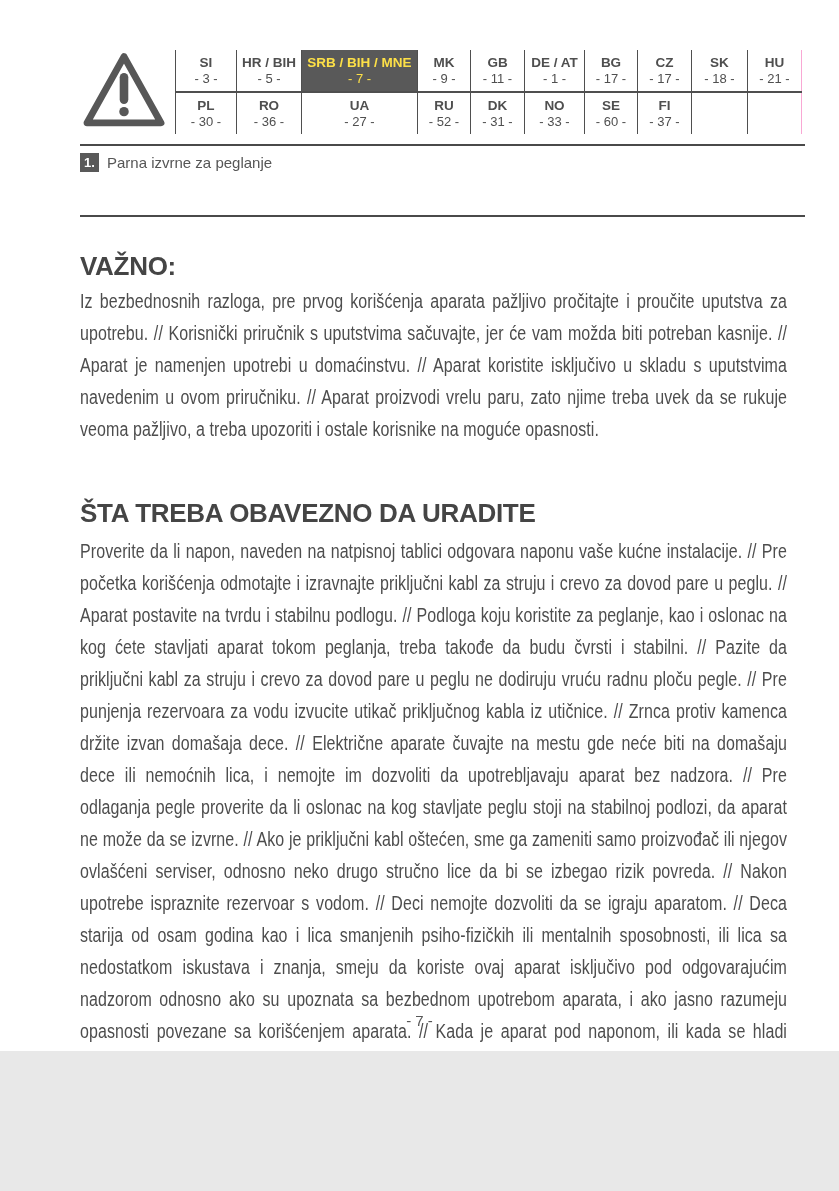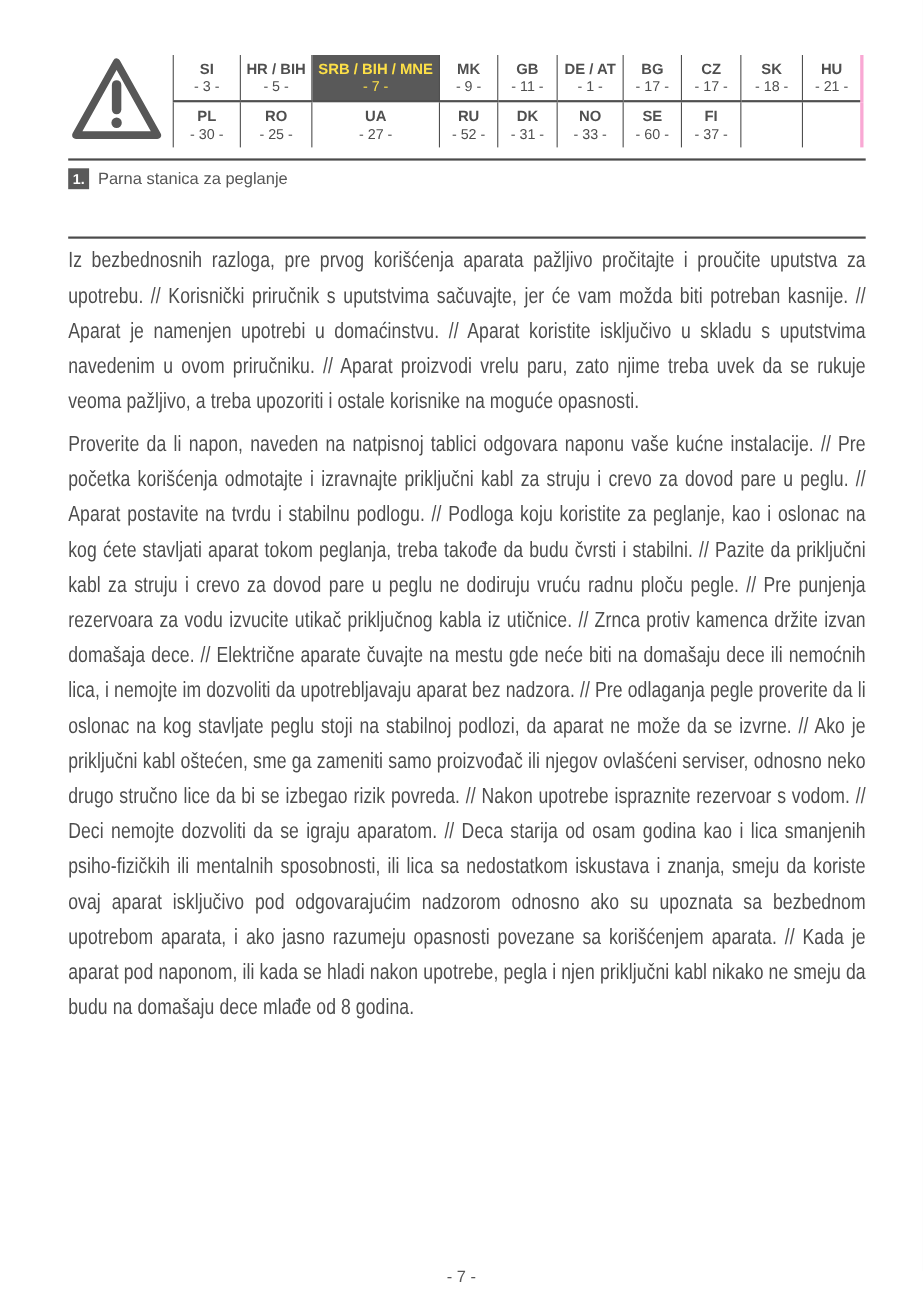--- a/index.html
+++ b/index.html
@@ -1,24 +1,24 @@
 <!DOCTYPE html>
 <html><head>
 <meta charset="utf-8">
 <style>
   * { margin: 0; padding: 0; box-sizing: border-box; }
   html, body { background: #e8e8e8; }
   body { font-family: "Liberation Sans", sans-serif; }
 
   .page {
     position: relative;
-    width: 839px; height: 1191px;
+    width: 839px; height: 1051px;
     margin: 0 auto;
     background: #ffffff;
-    padding: 50px 52px 0 62px;
+    padding: 50px 52px 0 80px;
     overflow: hidden;
     color: #4d4d4d;
   }
 
   
   .header-row { display: flex; align-items: flex-start; }
   .warn-icon { width: 88px; height: 86px; flex: 0 0 auto; margin-top: -2px; }
 
   table.lang-table {
     border-collapse: collapse;
@@ -27,21 +27,21 @@
     width: 626px;
   }
   .lang-table td {
     border-left: 1px solid #4f4f4f;
     text-align: center;
     vertical-align: middle;
     height: 42px;
     padding: 2px 1px;
     color: #4f4f4f;
   }
-  .lang-table td:last-child { border-right: 3px solid #f9a8d4; }
+  .lang-table td:last-child { border-right: 1px solid #f9a8d4; }
   .lang-table tr:first-child td { border-bottom: 2px solid #4f4f4f; }
   .lang-table .code { font-weight: bold; font-size: 13.5px; line-height: 16px; white-space: nowrap; }
   .lang-table .pg   { font-size: 13px; line-height: 16px; white-space: nowrap; }
   .lang-table td.hl { background: #595959; color: #fde047; }
 
   
   .rule { height: 2px; background: #4a4a4a; width: 725px; }
   .rule-1 { margin-top: 10px; }
   .rule-2 { margin-top: 43px; }
 
@@ -158,21 +158,21 @@
               <div class="pg">- 21 -</div>
             </td>
           </tr>
           <tr>
             <td>
               <div class="code">PL</div>
               <div class="pg">- 30 -</div>
             </td>
             <td>
               <div class="code">RO</div>
-              <div class="pg">- 25 -</div>
+              <div class="pg">- 36 -</div>
             </td>
             <td>
               <div class="code">UA</div>
               <div class="pg">- 27 -</div>
             </td>
             <td>
               <div class="code">RU</div>
               <div class="pg">- 52 -</div>
             </td>
             <td>
@@ -195,24 +195,26 @@
             <td></td>
           </tr>
         </tbody>
     </table>
   </div>
 
   <div class="rule rule-1"></div>
 
   <div class="caption">
     <span class="caption-badge">1.</span>
-    <span class="caption-label">Parna stanica za peglanje</span>
+    <span class="caption-label">Parna izvrne za peglanje</span>
   </div>
 
   <div class="rule rule-2"></div>
 
+  <h1 class="section-heading h-vazno">VAŽNO:</h1>
   <p class="body-text">Iz bezbednosnih razloga, pre prvog korišćenja aparata pažljivo pročitajte i proučite uputstva za upotrebu. // Korisnički priručnik s uputstvima sačuvajte, jer će vam možda biti potreban kasnije. // Aparat je namenjen upotrebi u domaćinstvu. // Aparat koristite isključivo u skladu s uputstvima navedenim u ovom priručniku. // Aparat proizvodi vrelu paru, zato njime treba uvek da se rukuje veoma pažljivo, a treba upozoriti i ostale korisnike na moguće opasnosti.</p>
 
+  <h1 class="section-heading h-sta">ŠTA TREBA OBAVEZNO DA URADITE</h1>
   <p class="body-text para-2">Proverite da li napon, naveden na natpisnoj tablici odgovara naponu vaše kućne instalacije. // Pre početka korišćenja odmotajte i izravnajte priključni kabl za struju i crevo za dovod pare u peglu. // Aparat postavite na tvrdu i stabilnu podlogu. // Podloga koju koristite za peglanje, kao i oslonac na kog ćete stavljati aparat tokom peglanja, treba takođe da budu čvrsti i stabilni. // Pazite da priključni kabl za struju i crevo za dovod pare u peglu ne dodiruju vruću radnu ploču pegle. // Pre punjenja rezervoara za vodu izvucite utikač priključnog kabla iz utičnice. // Zrnca protiv kamenca držite izvan domašaja dece. // Električne aparate čuvajte na mestu gde neće biti na domašaju dece ili nemoćnih lica, i nemojte im dozvoliti da upotrebljavaju aparat bez nadzora. // Pre odlaganja pegle proverite da li oslonac na kog stavljate peglu stoji na stabilnoj podlozi, da aparat ne može da se izvrne. // Ako je priključni kabl oštećen, sme ga zameniti samo proizvođač ili njegov ovlašćeni serviser, odnosno neko drugo stručno lice da bi se izbegao rizik povreda. // Nakon upotrebe ispraznite rezervoar s vodom. // Deci nemojte dozvoliti da se igraju aparatom. // Deca starija od osam godina kao i lica smanjenih psiho-fizičkih ili mentalnih sposobnosti, ili lica sa nedostatkom iskustava i znanja, smeju da koriste ovaj aparat isključivo pod odgovarajućim nadzorom odnosno ako su upoznata sa bezbednom upotrebom aparata, i ako jasno razumeju opasnosti povezane sa korišćenjem aparata. // Kada je aparat pod naponom, ili kada se hladi nakon upotrebe, pegla i njen priključni kabl nikako ne smeju da budu na domašaju dece mlađe od 8 godina.</p>
 
   <div class="footer">- 7 -</div>
 
 </div>
 
 </body></html>

